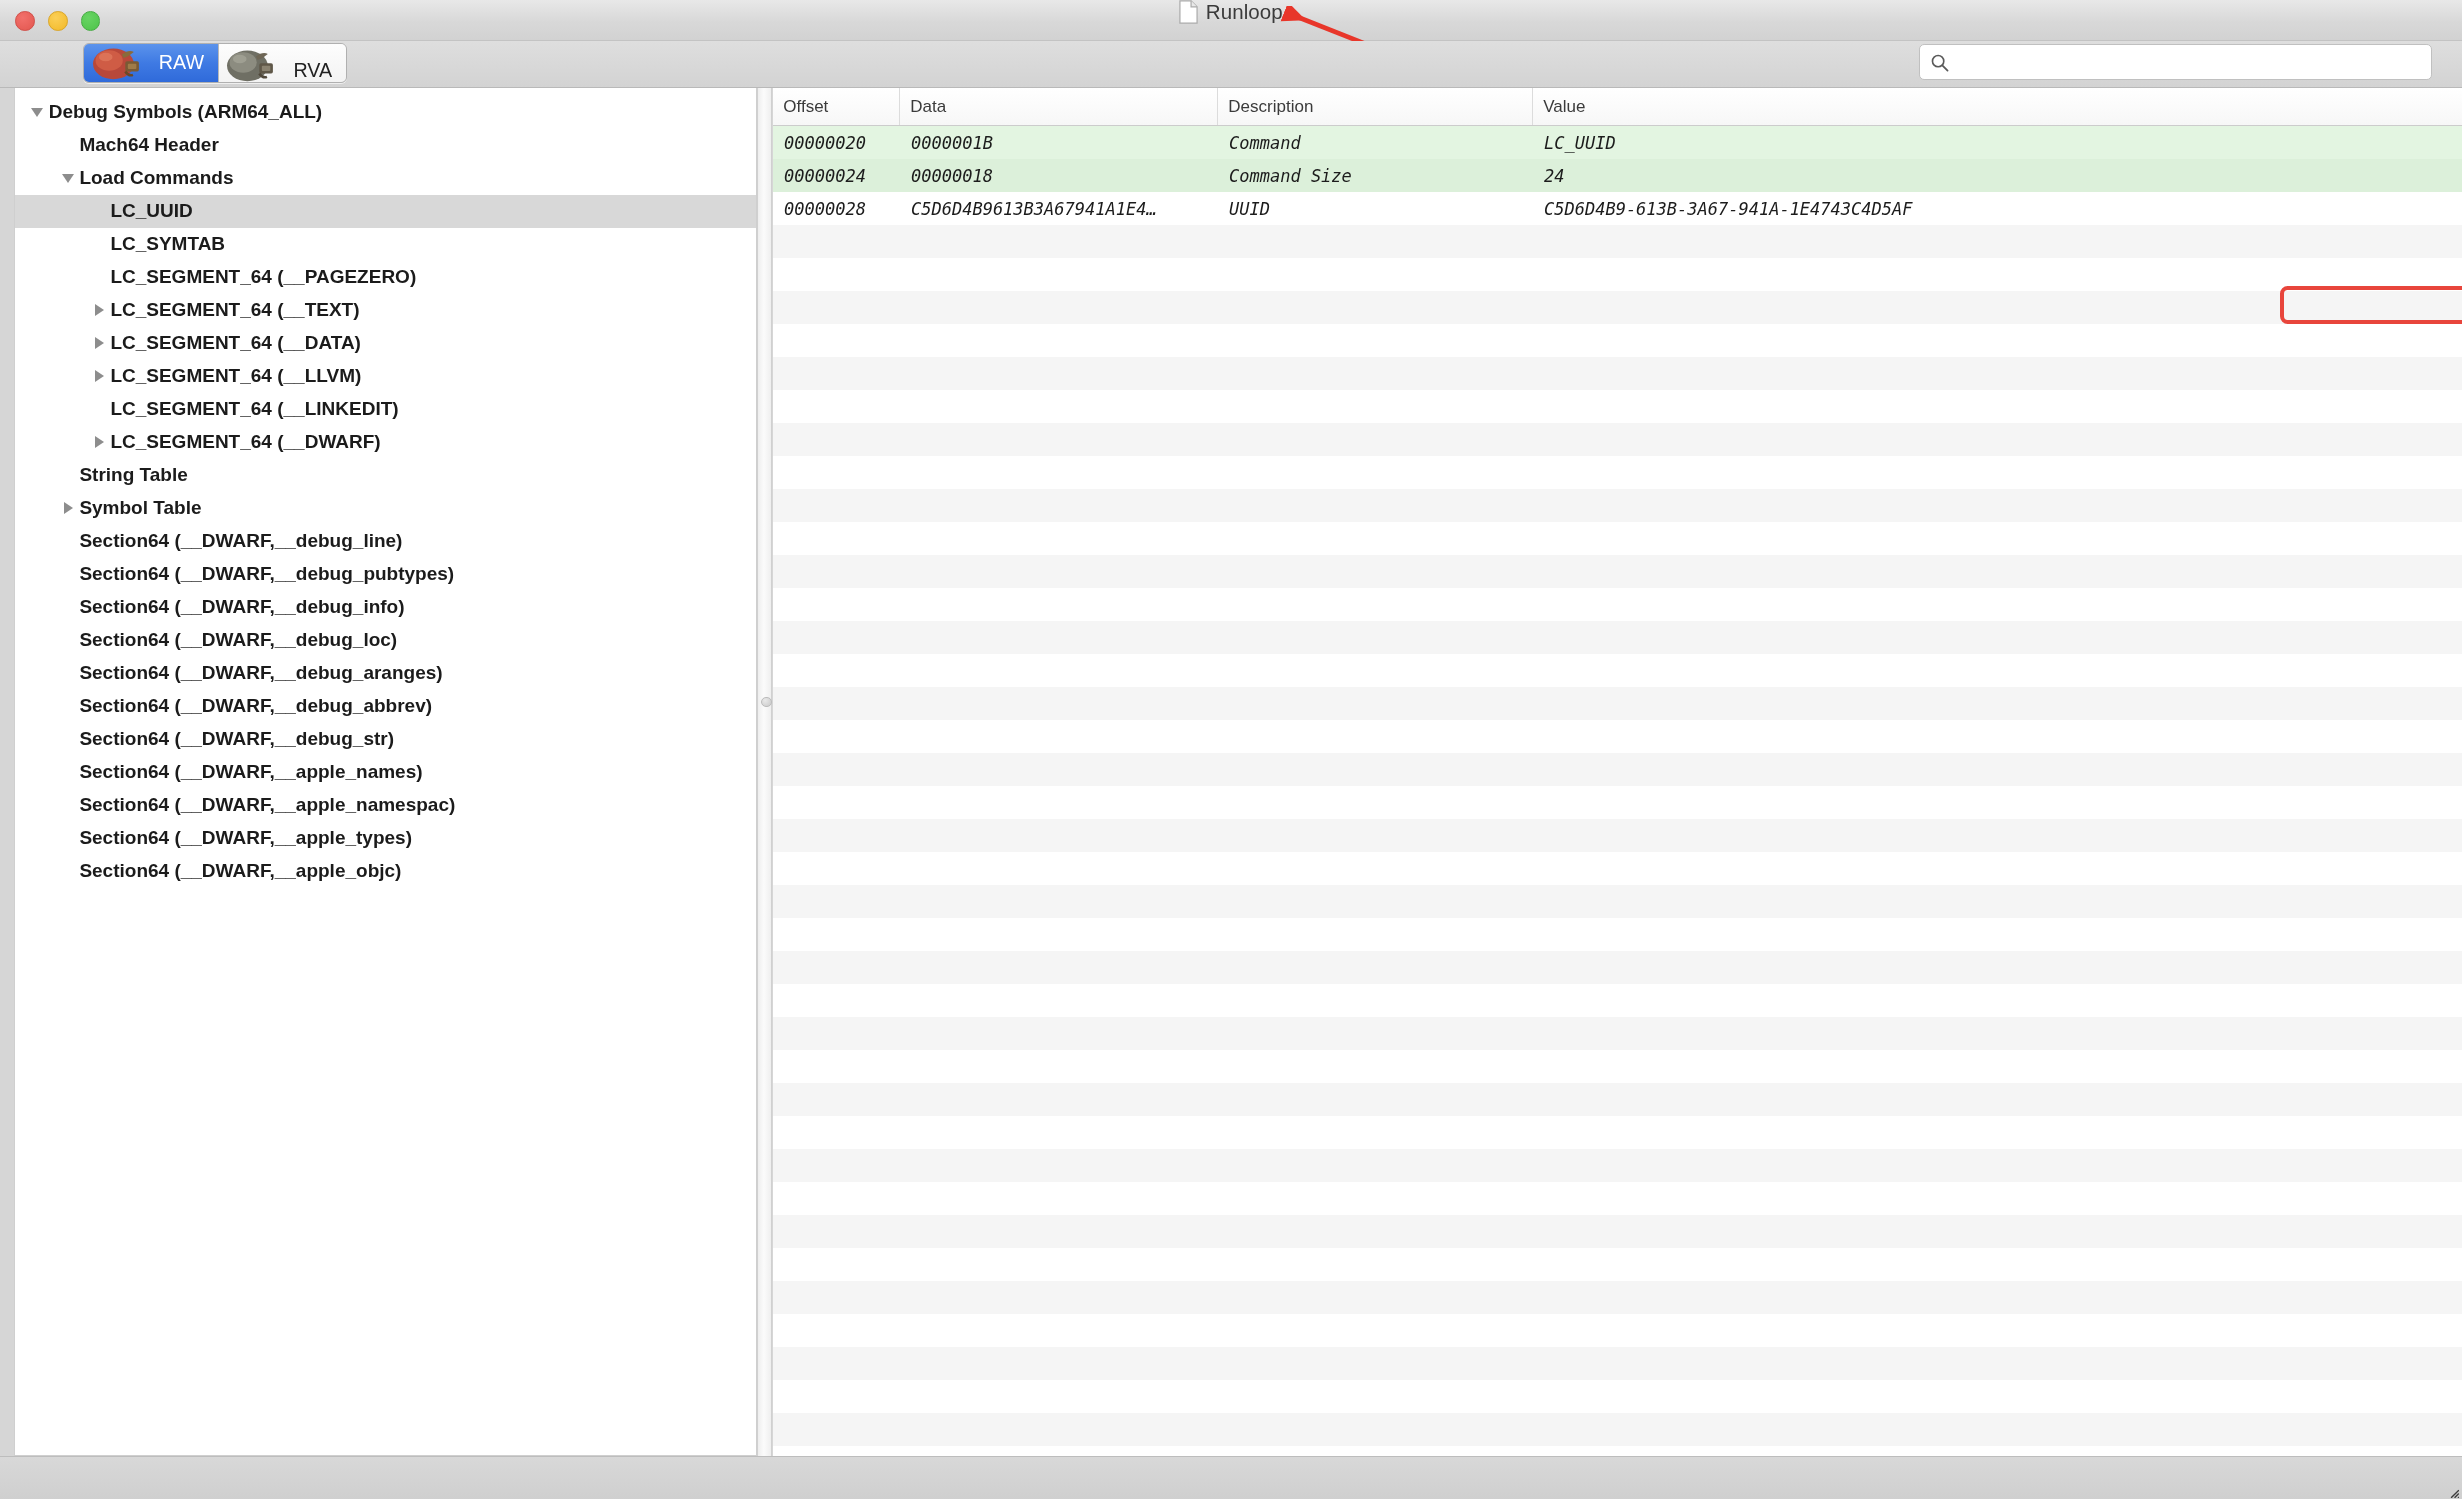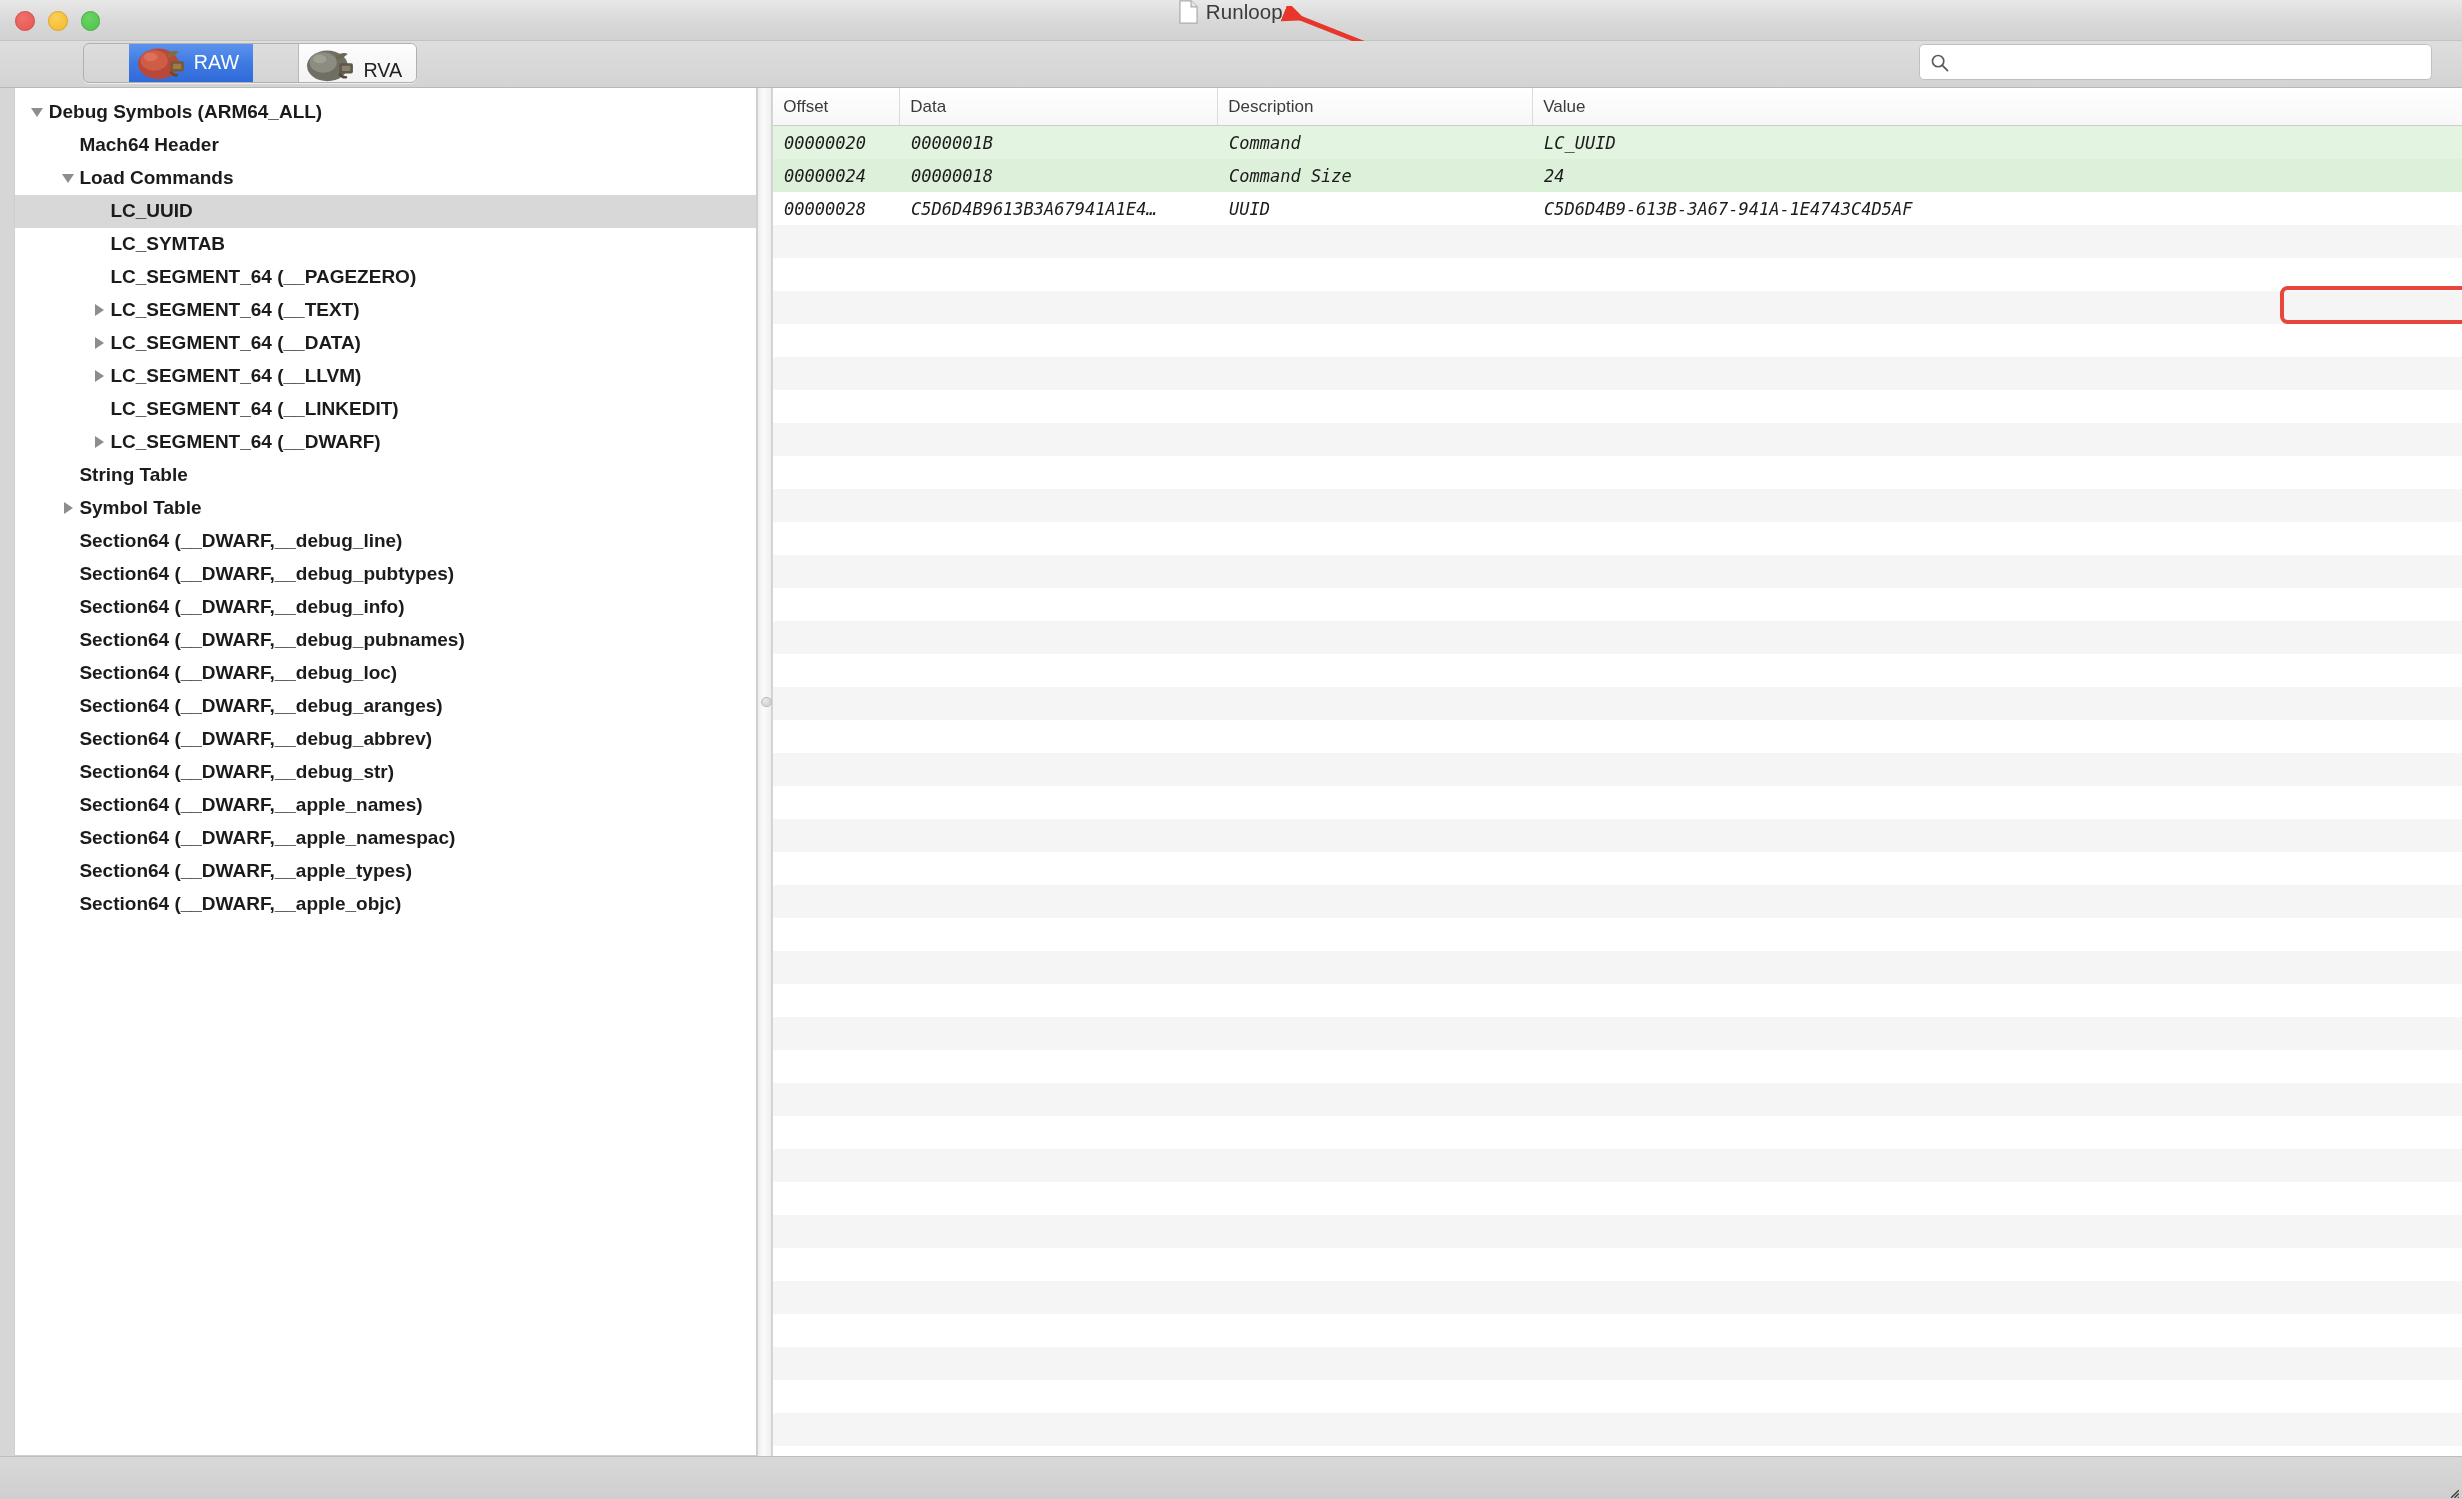--- a/index.html
+++ b/index.html
@@ -94,27 +94,26 @@
     display: flex;
     border-radius: 6px;
     overflow: hidden;
     border: 0.9px solid #b0b0b0;
     box-shadow: 0 0.9px 0 rgba(255,255,255,0.6);
     box-sizing: border-box;
   }
   .seg {
     display: flex;
     align-items: center;
-    gap: 3px;
+    gap: 13px;
     padding: 0 13.7px 0 6.8px;
     font-size: 19.7px;
     height: 100%;
     box-sizing: border-box;
     cursor: default;
-    margin-left: 45px;
   }
   .seg.selected {
     background: linear-gradient(to bottom, #5b93ec 0%, #3f7ae3 50%, #2f6ada 100%);
     color: #ffffff;
   }
   .seg.unselected {
     background: linear-gradient(to bottom, #fdfdfd 0%, #f3f3f3 100%);
     color: #222222;
     border-left: 0.9px solid #b8b8b8;
     align-items: flex-end;
@@ -469,25 +468,20 @@
             <span class="tree-label">Section64 (__DWARF,__debug_pubtypes)</span>
           </div>
           <div class="tree-row">
             <span style="display: inline-block; width: 46px; flex: 0 0 auto;"></span>
             <span class="twisty"></span>
             <span class="tree-label">Section64 (__DWARF,__debug_info)</span>
           </div>
           <div class="tree-row">
             <span style="display: inline-block; width: 46px; flex: 0 0 auto;"></span>
             <span class="twisty"></span>
-            <span class="tree-label">Section64 (__DWARF,__debug_pubnames)</span>
-          </div>
-          <div class="tree-row">
-            <span style="display: inline-block; width: 46px; flex: 0 0 auto;"></span>
-            <span class="twisty"></span>
             <span class="tree-label">Section64 (__DWARF,__debug_loc)</span>
           </div>
           <div class="tree-row">
             <span style="display: inline-block; width: 46px; flex: 0 0 auto;"></span>
             <span class="twisty"></span>
             <span class="tree-label">Section64 (__DWARF,__debug_aranges)</span>
           </div>
           <div class="tree-row">
             <span style="display: inline-block; width: 46px; flex: 0 0 auto;"></span>
             <span class="twisty"></span>

